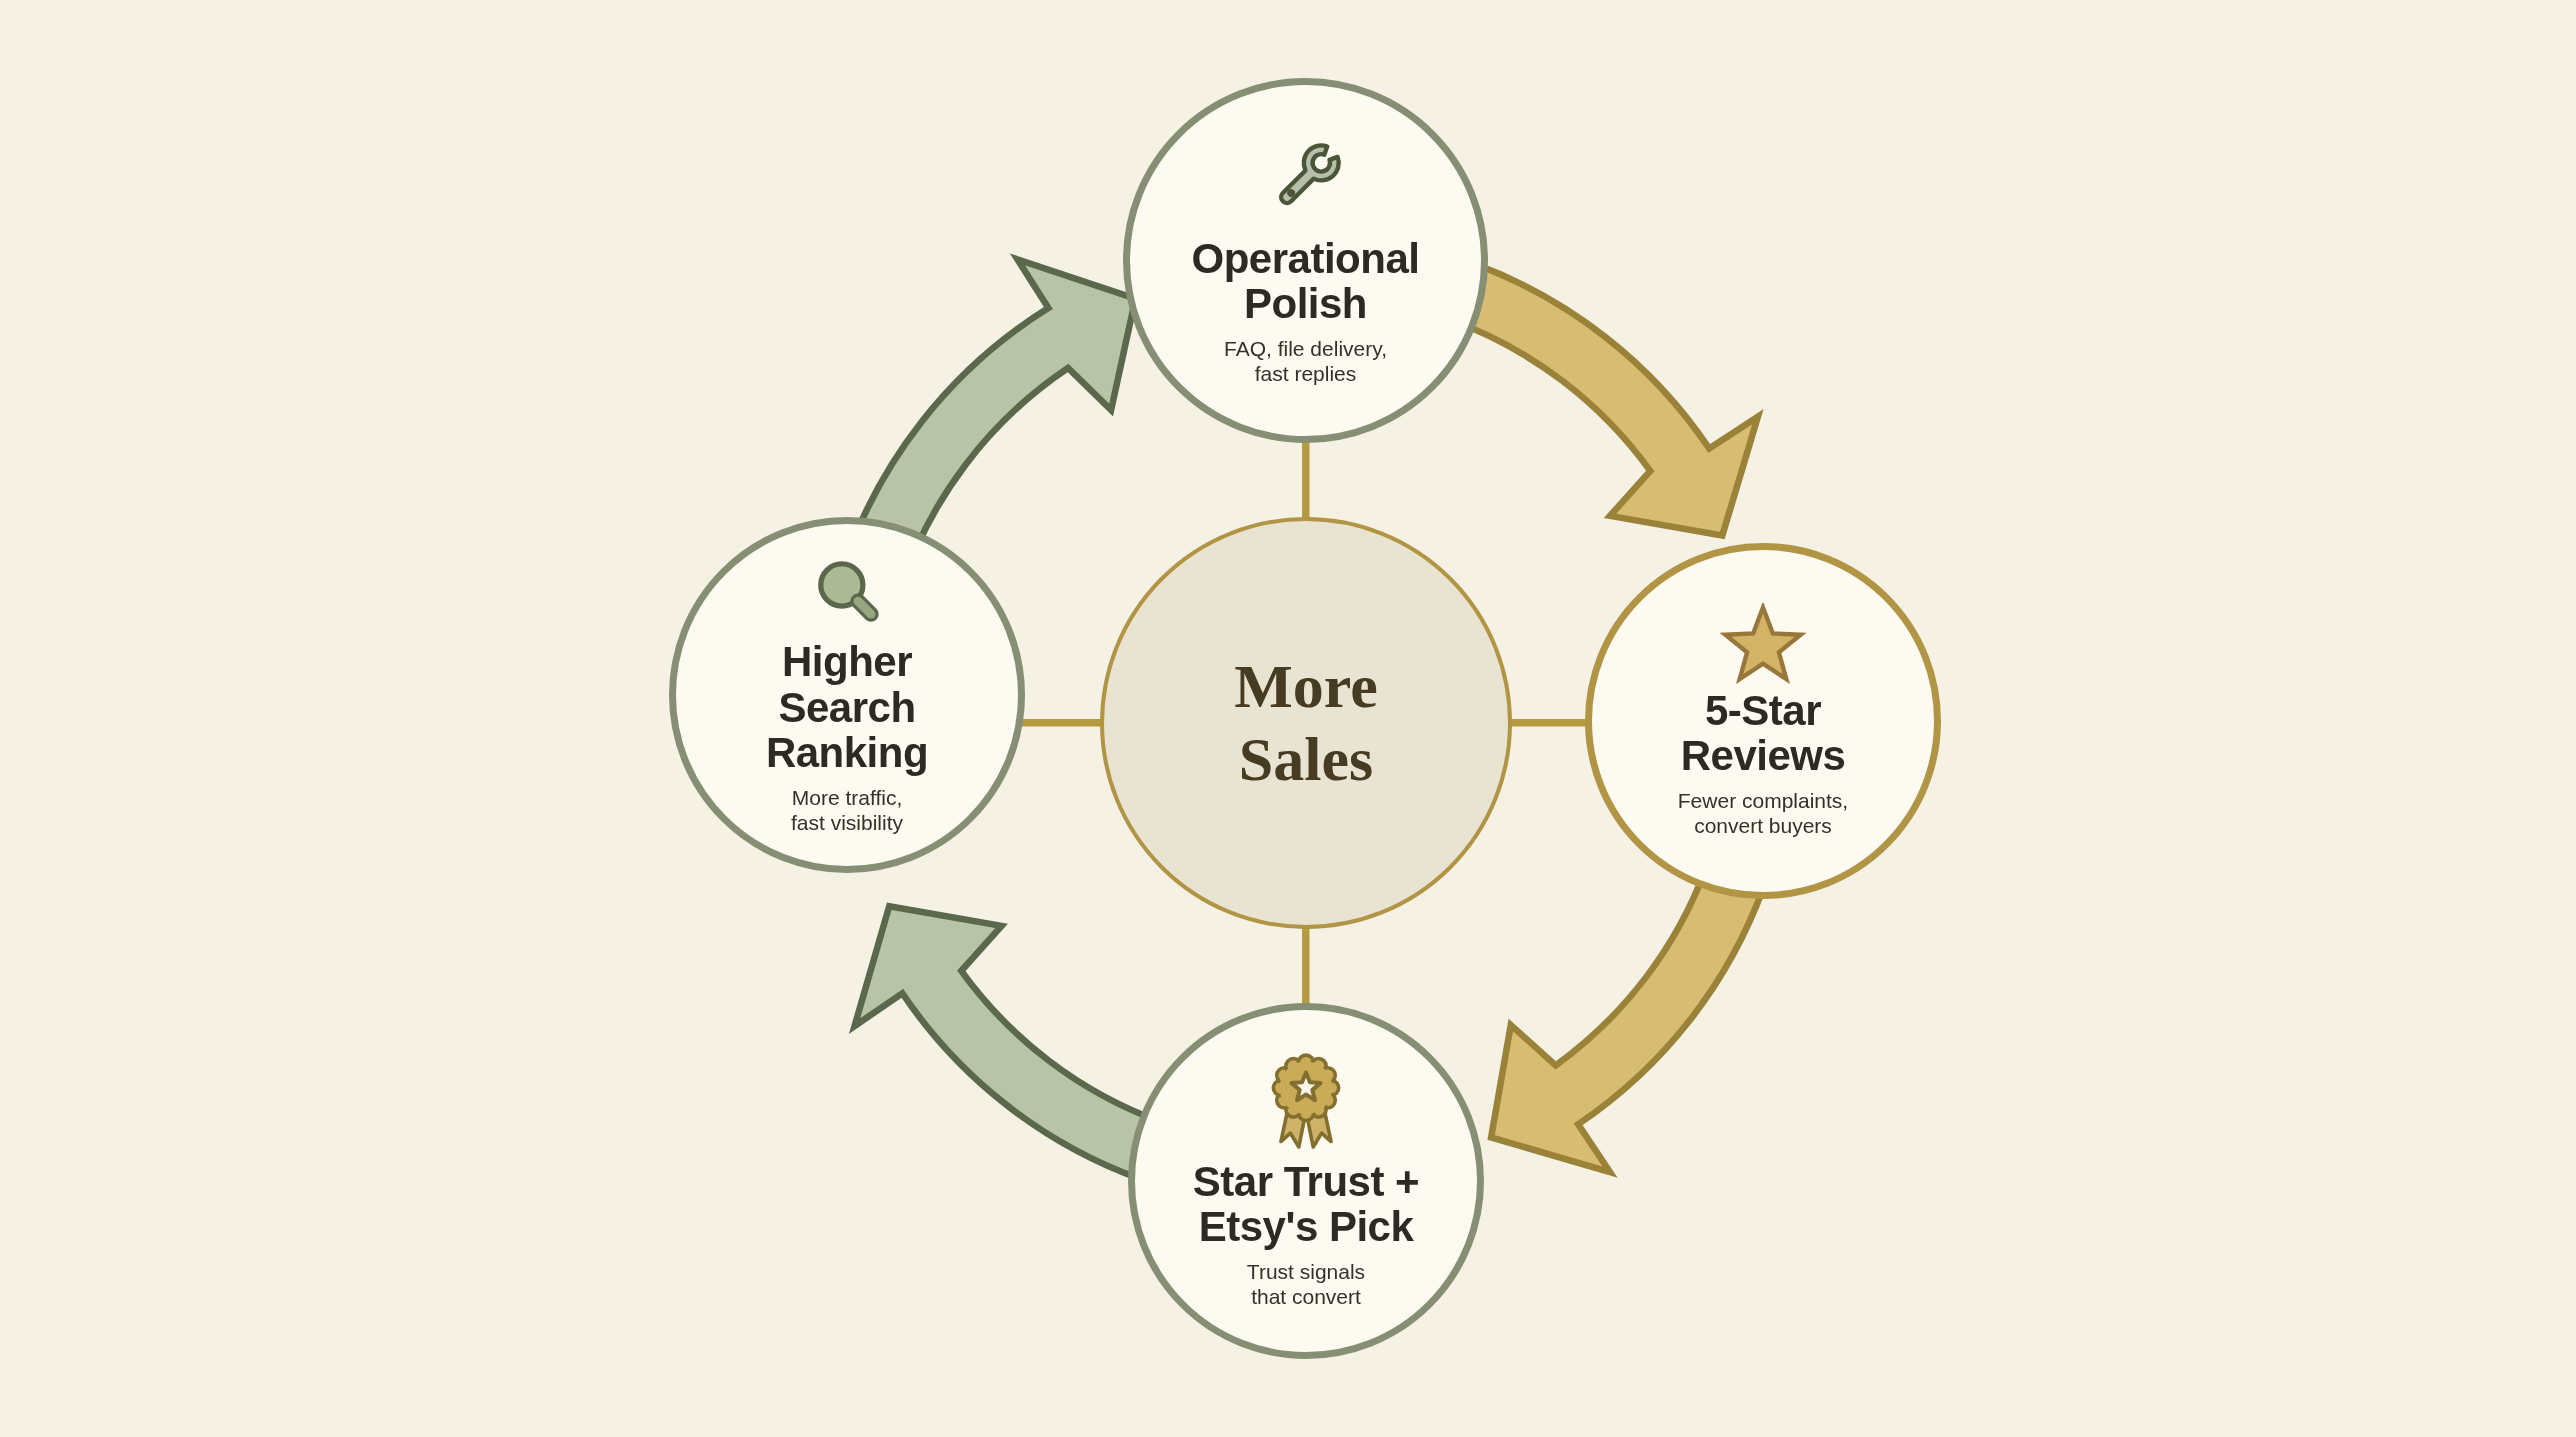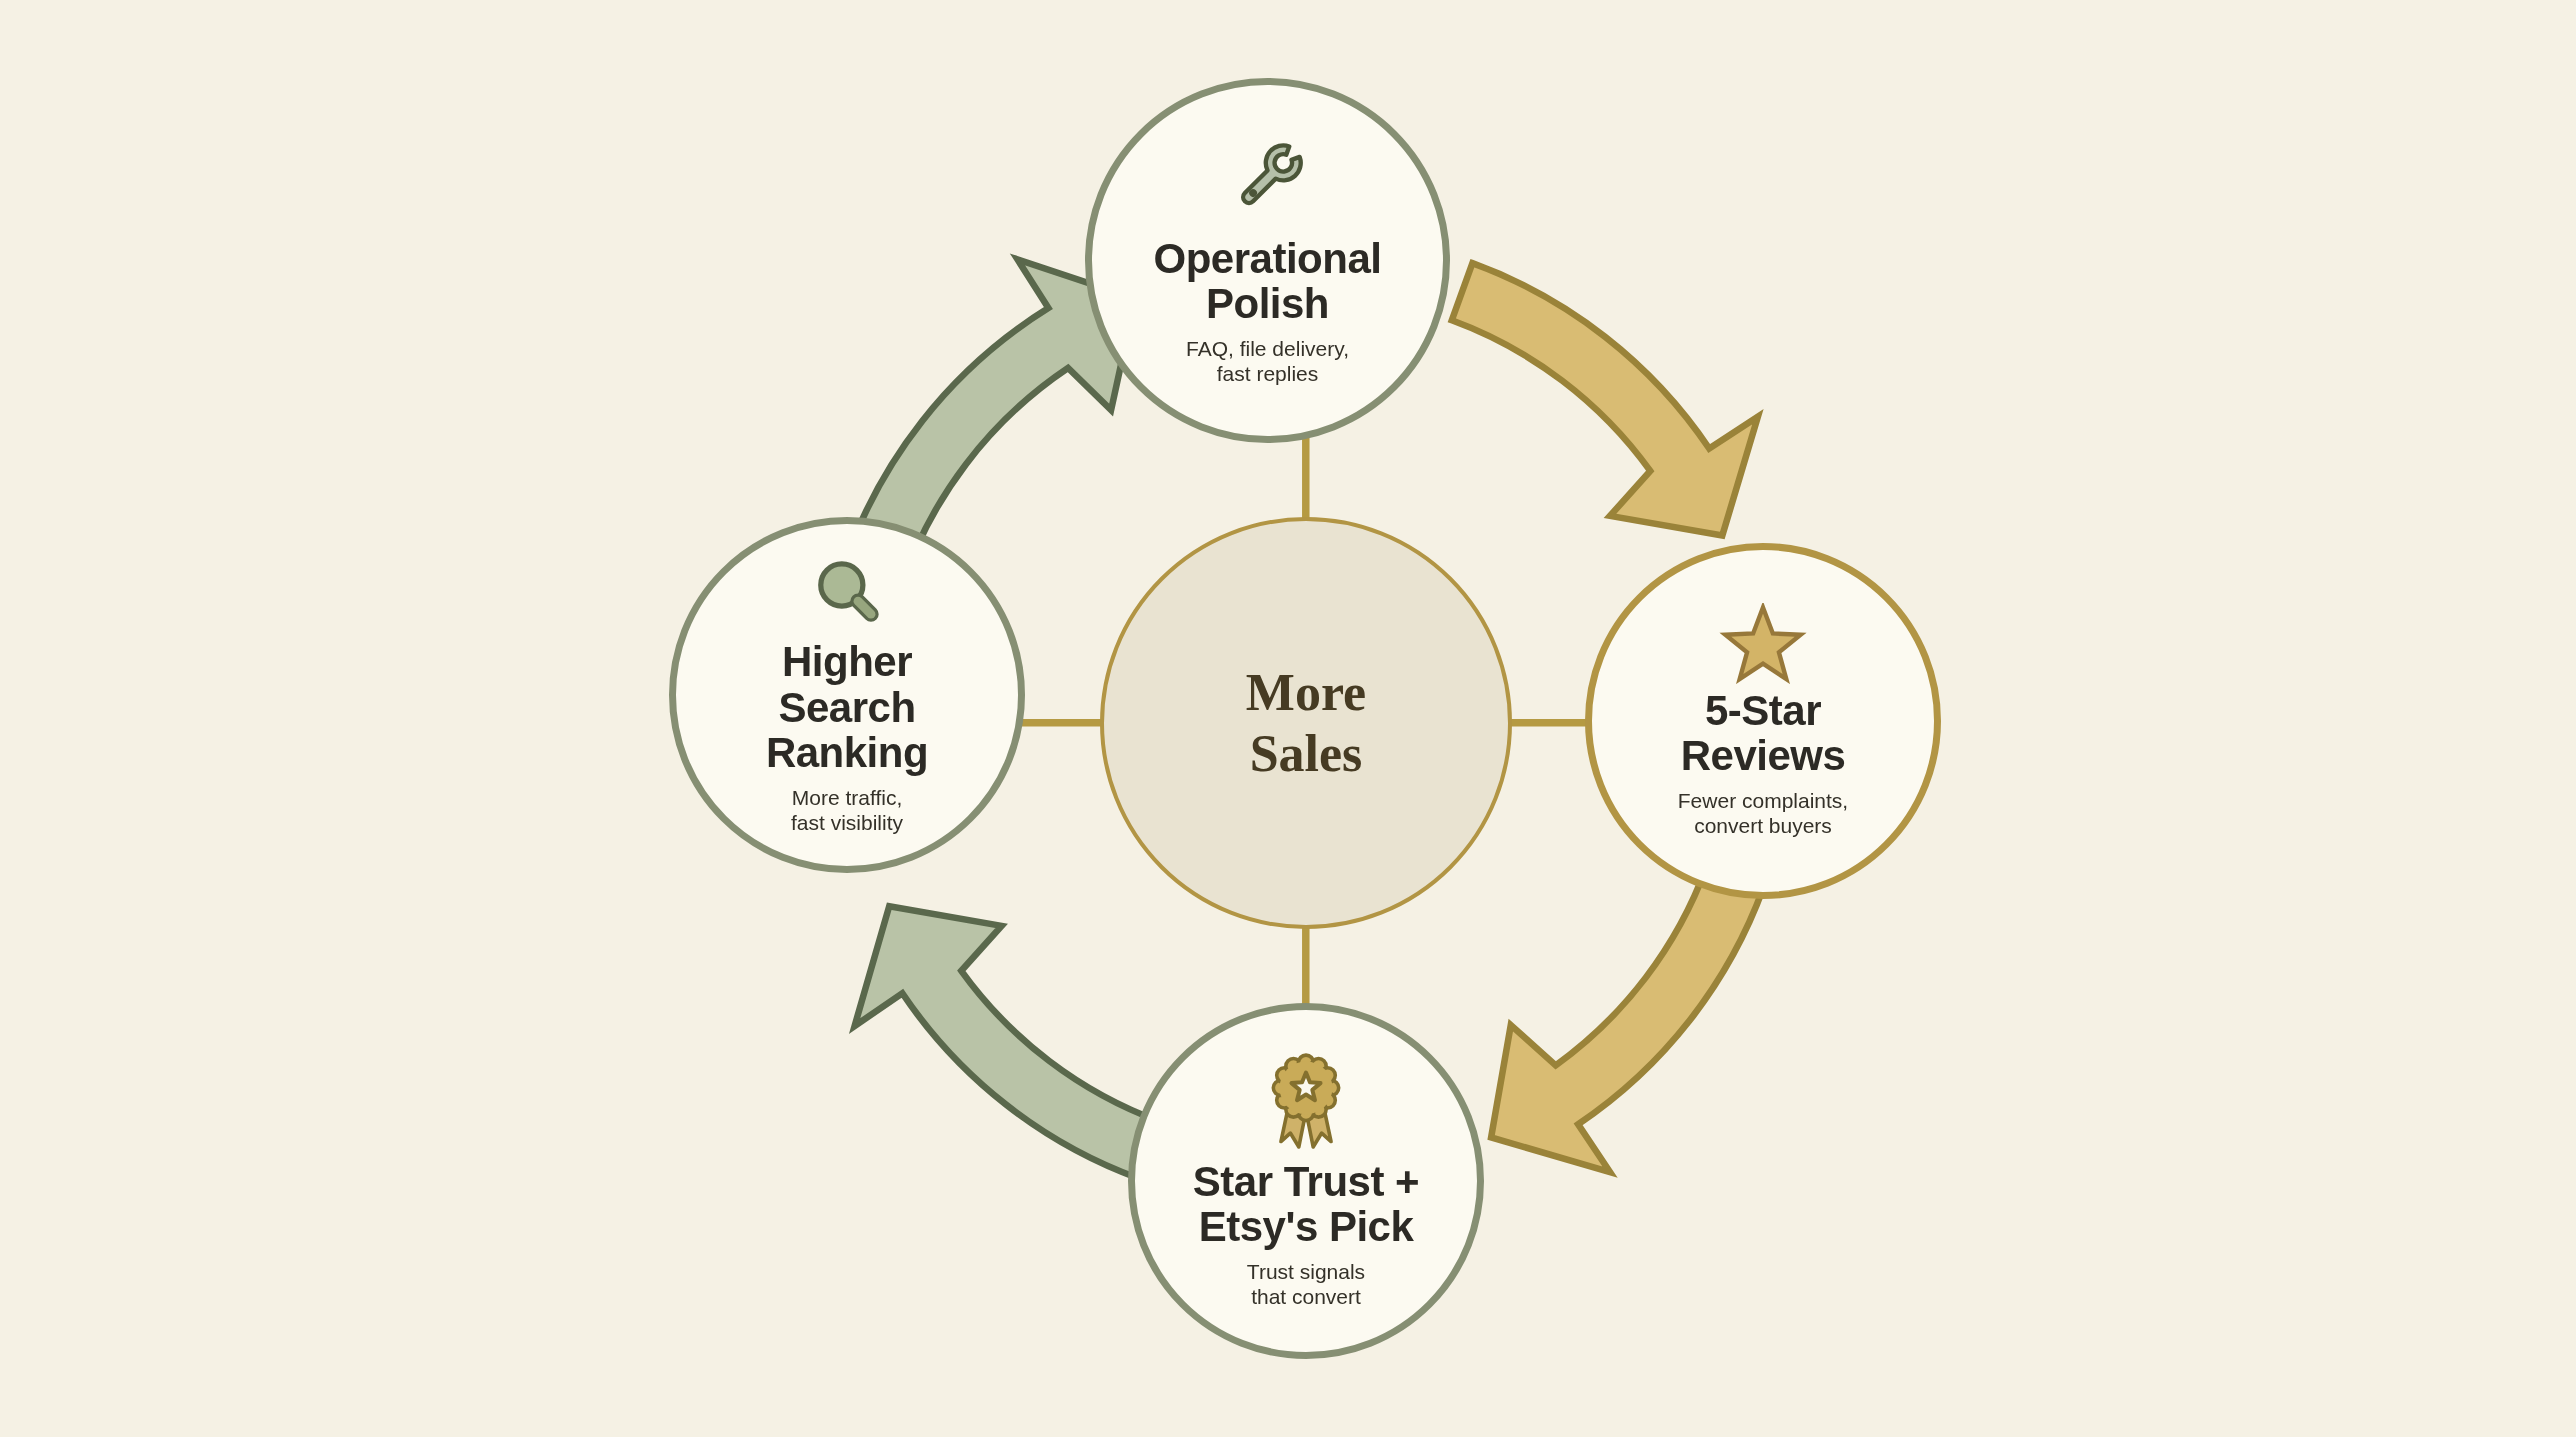--- a/index.html
+++ b/index.html
@@ -35,30 +35,30 @@
   .connector{stroke:var(--connector-gold);stroke-width:8;}
   .arrow{stroke-width:7;stroke-linejoin:miter;stroke-miterlimit:8;}
   .arrow.green{fill:var(--green-arrow-fill);stroke:var(--green-arrow-stroke);}
   .arrow.gold{fill:var(--gold-arrow-fill);stroke:var(--gold-arrow-stroke);}
 
   .node{position:absolute;border-radius:50%;background:var(--node-fill);
         display:flex;flex-direction:column;align-items:center;justify-content:center;
         text-align:center;}
   .node.greenb{border:7.5px solid var(--green-border);}
   .node.goldb{border:7.5px solid var(--gold-border);}
-  .node.top{left:1085px;top:78px;width:365px;height:365px;}
+  .node.top{left:1123px;top:78px;width:365px;height:365px;}
   .node.right{left:1585px;top:543px;width:356px;height:356px;}
   .node.bottom{left:1128px;top:1003px;width:356px;height:356px;}
   .node.left{left:669px;top:517px;width:356px;height:356px;}
 
   .center-node{position:absolute;left:1100px;top:517px;width:412px;height:412px;
         border-radius:50%;background:var(--center-fill);border:4.7px solid var(--gold-border);
         display:flex;align-items:center;justify-content:center;text-align:center;}
   .center-label{font-family:"Liberation Serif","DejaVu Serif",serif;font-weight:700;
-        font-size:52px;line-height:1.18;color:var(--center-text);white-space:pre-line;}
+        font-size:62px;line-height:1.18;color:var(--center-text);white-space:pre-line;}
 
   .title{font-size:42px;font-weight:700;line-height:1.08;color:var(--title-text);
         white-space:pre-line;letter-spacing:-0.5px;margin-top:3.7px;}
   .subtitle{font-size:21px;font-weight:400;line-height:1.2;color:var(--subtitle-text);
         white-space:pre-line;margin-top:9.4px;}
   .icon{display:block;}
 
   .wrench-body{fill:var(--icon-green-fill);stroke:var(--icon-green-dark);stroke-width:4.5;stroke-linejoin:round;}
   .wrench-hole{fill:var(--icon-green-dark);}
   .star-body{fill:var(--icon-gold-fill);stroke:var(--icon-gold-dark);stroke-width:5;stroke-linejoin:miter;stroke-miterlimit:9;}

